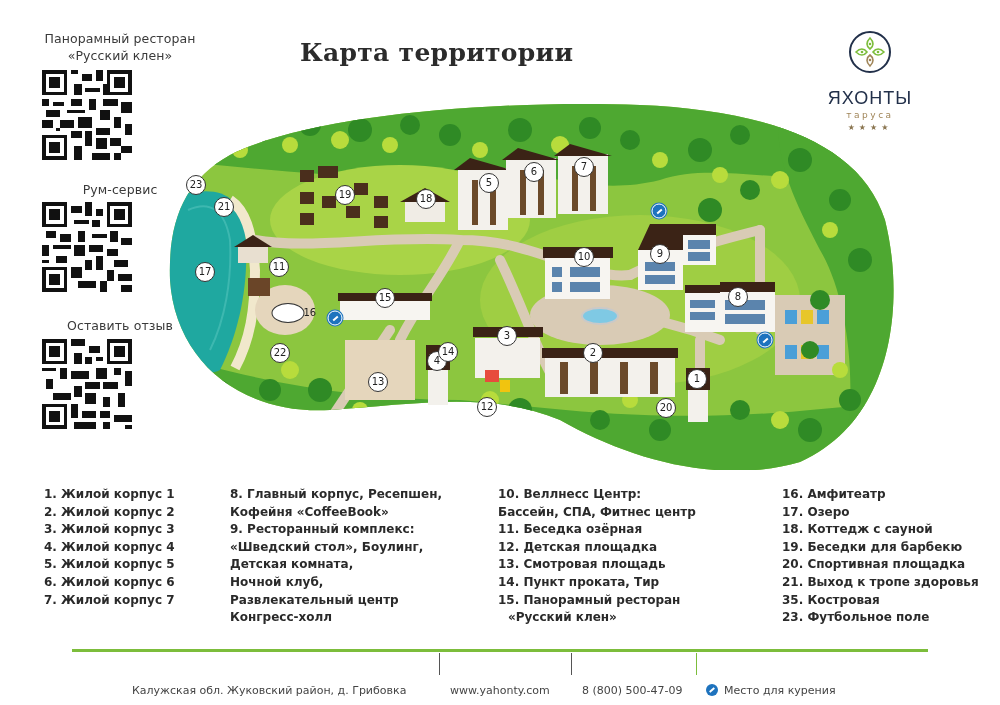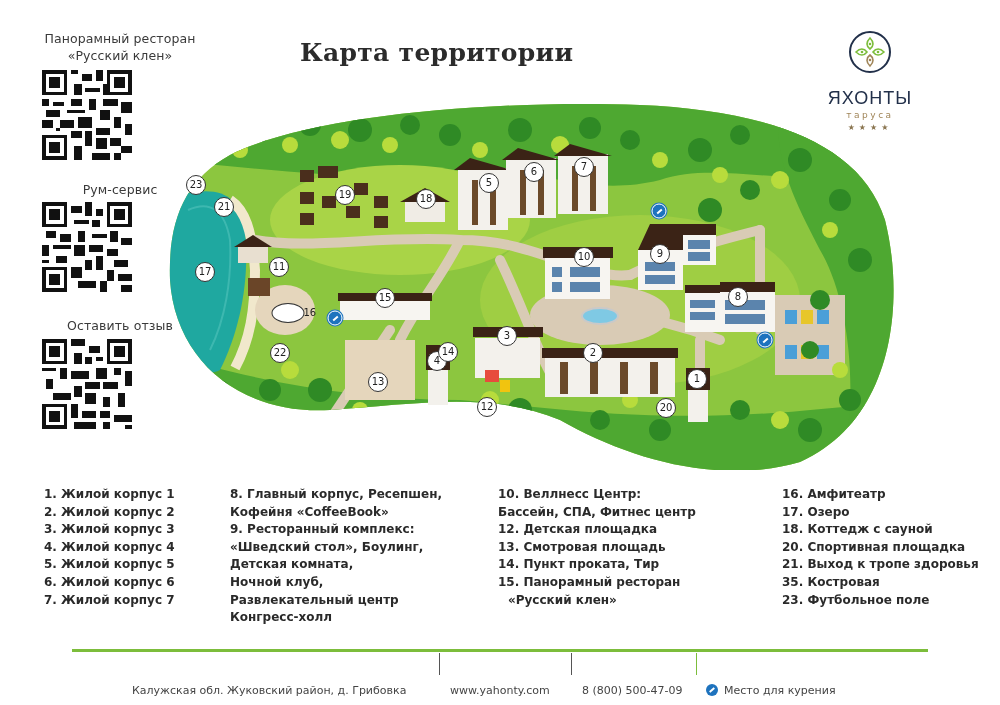--- a/index.html
+++ b/index.html
@@ -451,30 +451,32 @@
   <div class="legend-item">9. Ресторанный комплекс:</div>
   <div class="legend-item">«Шведский стол», Боулинг,</div>
   <div class="legend-item">Детская комната,</div>
   <div class="legend-item">Ночной клуб,</div>
   <div class="legend-item">Развлекательный центр</div>
   <div class="legend-item">Конгресс-холл</div>
 </div>
 <div class="legend legend-col-3">
   <div class="legend-item">10. Веллнесс Центр:</div>
   <div class="legend-item">Бассейн, СПА, Фитнес центр</div>
+  <div class="legend-item">11. Беседка озёрная</div>
   <div class="legend-item">12. Детская площадка</div>
   <div class="legend-item">13. Смотровая площадь</div>
   <div class="legend-item">14. Пункт проката, Тир</div>
   <div class="legend-item">15. Панорамный ресторан</div>
   <div class="legend-item indent">«Русский клен»</div>
 </div>
 <div class="legend legend-col-4">
   <div class="legend-item">16. Амфитеатр</div>
   <div class="legend-item">17. Озеро</div>
   <div class="legend-item">18. Коттедж с сауной</div>
+  <div class="legend-item">19. Беседки для барбекю</div>
   <div class="legend-item">20. Спортивная площадка</div>
   <div class="legend-item">21. Выход к тропе здоровья</div>
   <div class="legend-item">35. Костровая</div>
   <div class="legend-item">23. Футбольное поле</div>
 </div>
 
 <div class="footer-line"></div>
 <div class="footer">
   <div class="footer-seg" style="left:60px;">Калужская обл. Жуковский район, д. Грибовка</div>
   <div class="footer-div" style="left:367px;"></div>

